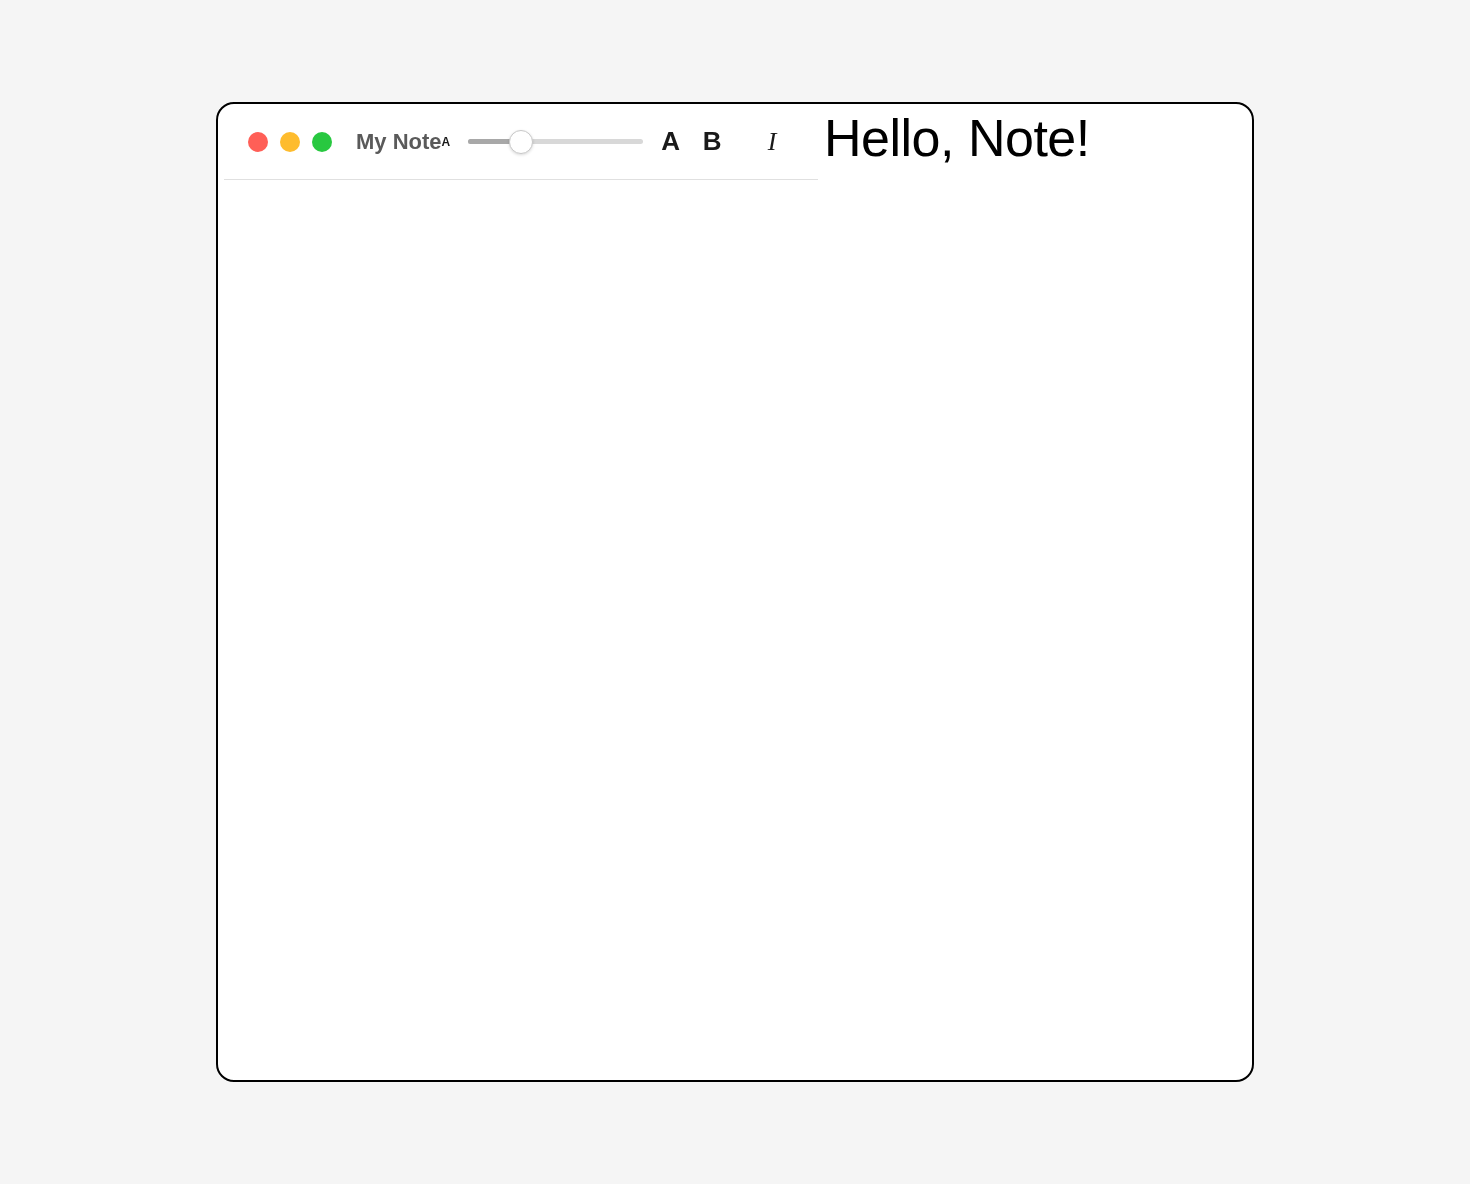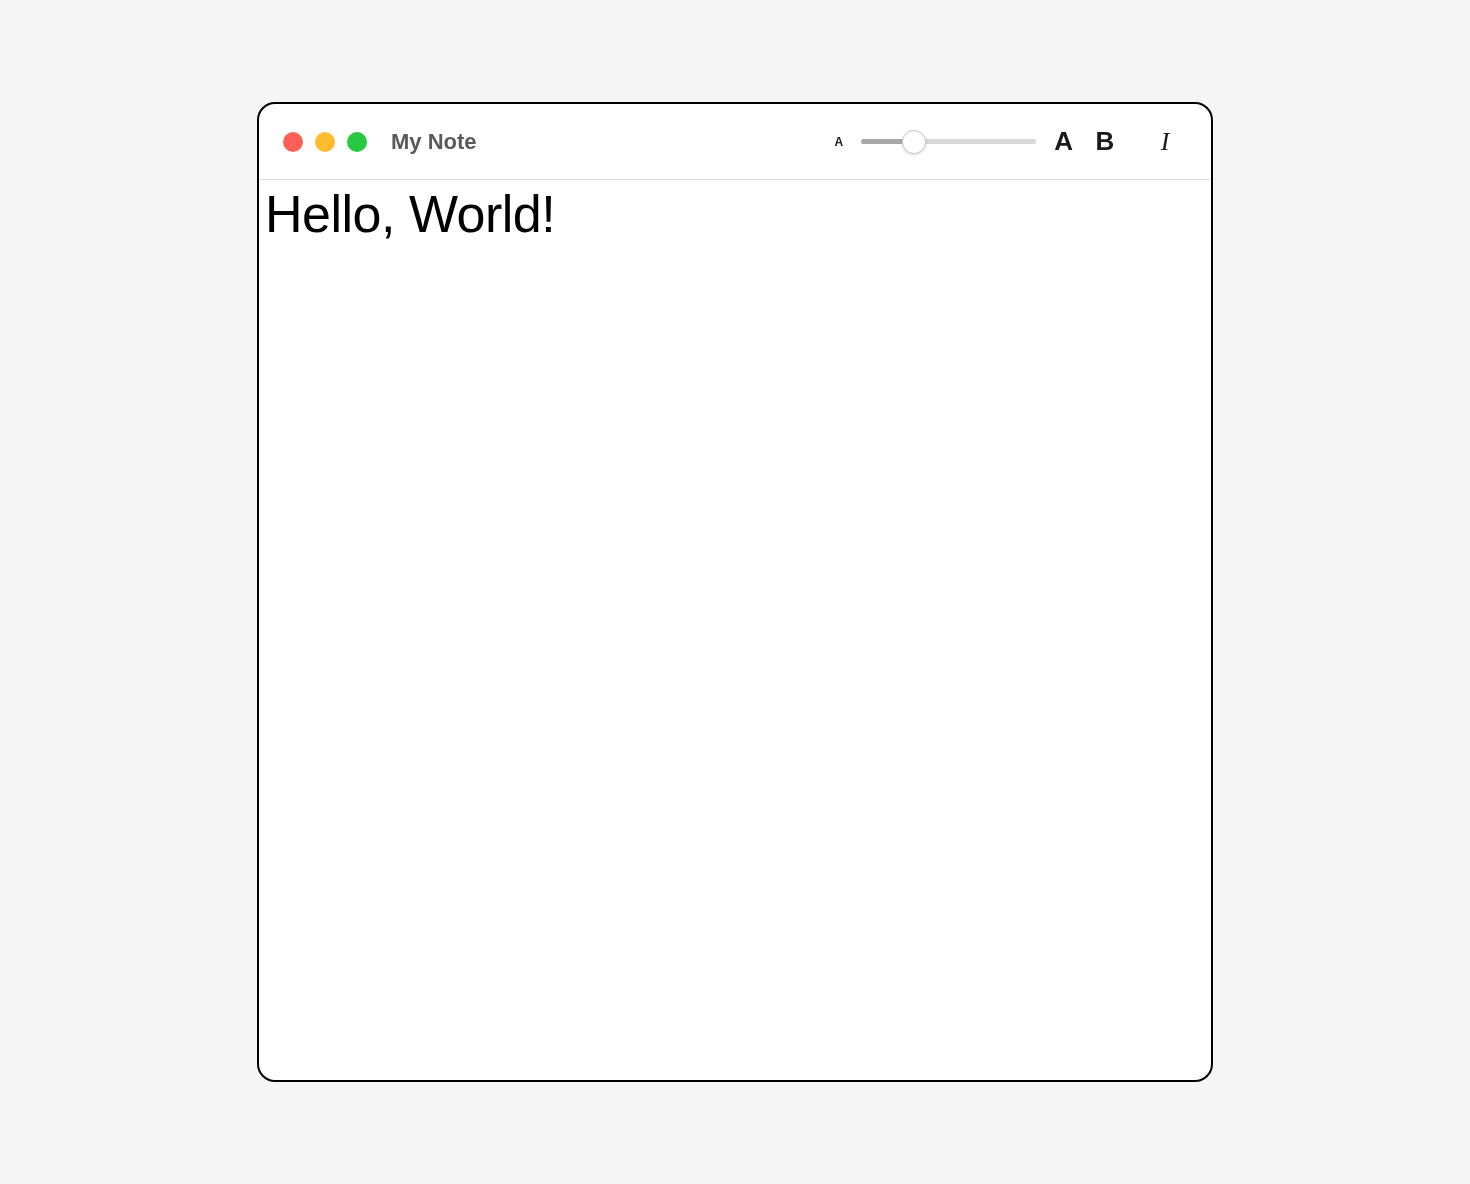--- a/index.html
+++ b/index.html
@@ -10,28 +10,29 @@
     body {
       font-family: -apple-system, BlinkMacSystemFont, "Segoe UI", Helvetica, Arial, sans-serif;
       background: #f5f5f5;
       width: 1470px;
       height: 1184px;
       display: flex;
       align-items: center;
       justify-content: center;
     }
     .window {
-      width: 956px;
+      width: 1038px;
       height: 980px;
       background: #ffffff;
       border-radius: 18px;
       border: 2px solid #000000;
       overflow: hidden;
       display: flex;
-      flex-direction: column;
+      flex-direction: row;
+      padding-left: 6px;
     }
     .titlebar {
       height: 76px;
       border-bottom: 1px solid #e0e0e0;
       display: flex;
       align-items: center;
       padding: 0 24px;
     }
     .traffic-lights {
       display: flex;
@@ -157,15 +158,15 @@
           <div class="slider-fill"></div>
         </div>
         <div class="slider-thumb"></div>
       </div>
       <span class="font-size-large">A</span>
       <span class="bold-button">B</span>
       <span class="italic-button">I</span>
     </div>
   </div>
   <div class="content">
-    <div class="note-text">Hello, World!</div>
+    <div class="note-text">Hello, Note!</div>
   </div>
 </div>
 
 </body></html>

